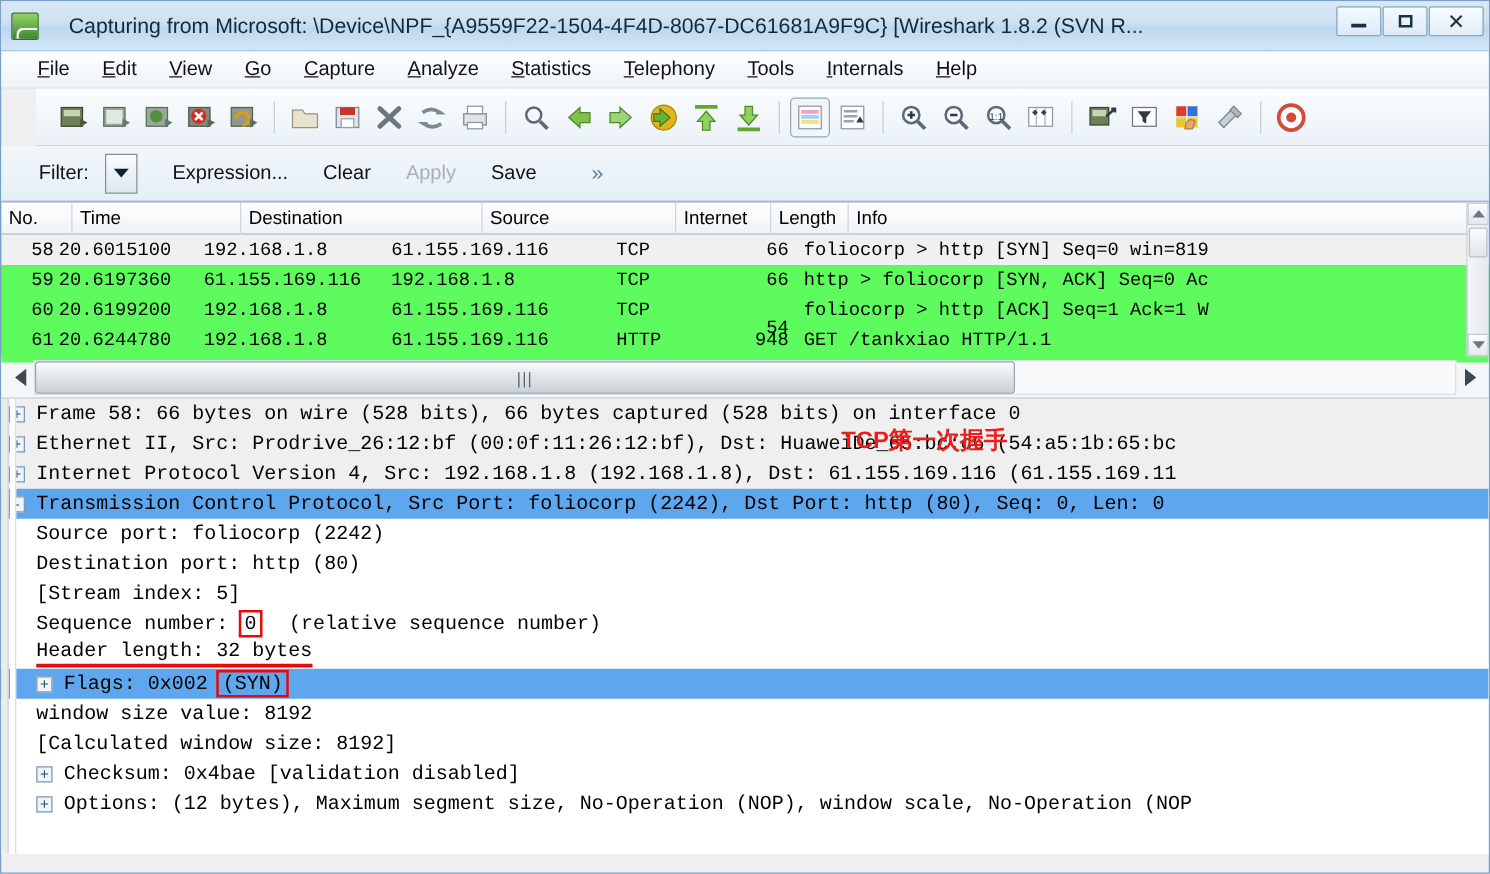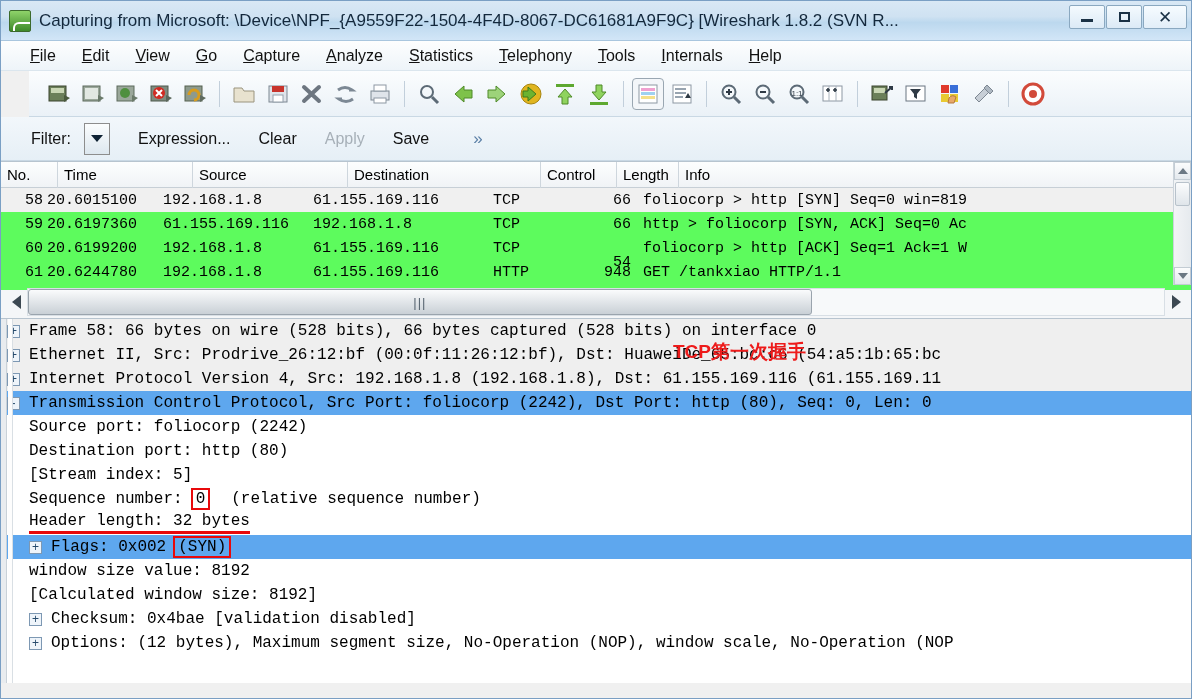--- a/index.html
+++ b/index.html
@@ -20,20 +20,21 @@
   }
 
   
   .titlebar {
     height:40px;
     background:linear-gradient(to bottom,#d9e8f5 0%,#cfe2f2 40%,#bcd8ee 55%,#d2e6f7 100%);
     display:flex; align-items:center;
     padding-left:8px;
     position:relative;
     border-bottom:1px solid #a9c6de;
+    gap:16px;
   }
   .app-icon {
     width:22px; height:22px;
     border:1px solid #3c6a2c;
     background:linear-gradient(to bottom,#8fd36a,#3e8a2a);
     border-radius:2px;
     margin-right:8px;
     position:relative;
     flex:0 0 auto;
   }
@@ -440,23 +441,23 @@
     <div class="fbtn">Clear</div>
     <div class="fbtn disabled">Apply</div>
     <div class="fbtn">Save</div>
     <div class="fmore">»</div>
   </div>
 
   <div class="plist" style="height:124px;">
     <div class="plist-head">
       <div class="ch" style="width:57px;">No.</div>
       <div class="ch" style="width:135px;">Time</div>
+      <div class="ch" style="width:193px;">Destination</div>
       <div class="ch" style="width:155px;">Source</div>
-      <div class="ch" style="width:193px;">Destination</div>
-      <div class="ch" style="width:76px;">Control</div>
+      <div class="ch" style="width:76px;">Internet</div>
       <div class="ch" style="width:62px;">Length</div>
       <div class="ch" style="width:480px;border-right:0;">Info</div>
     </div>
 
     <div class="prow odd">
       <div class="pc r" style="width:46px;">58</div>
       <div class="pc" style="width:116px;">20.6015100</div>
       <div class="pc" style="width:150px;">192.168.1.8</div>
       <div class="pc" style="width:180px;">61.155.169.116</div>
       <div class="pc" style="width:80px;">TCP</div>

